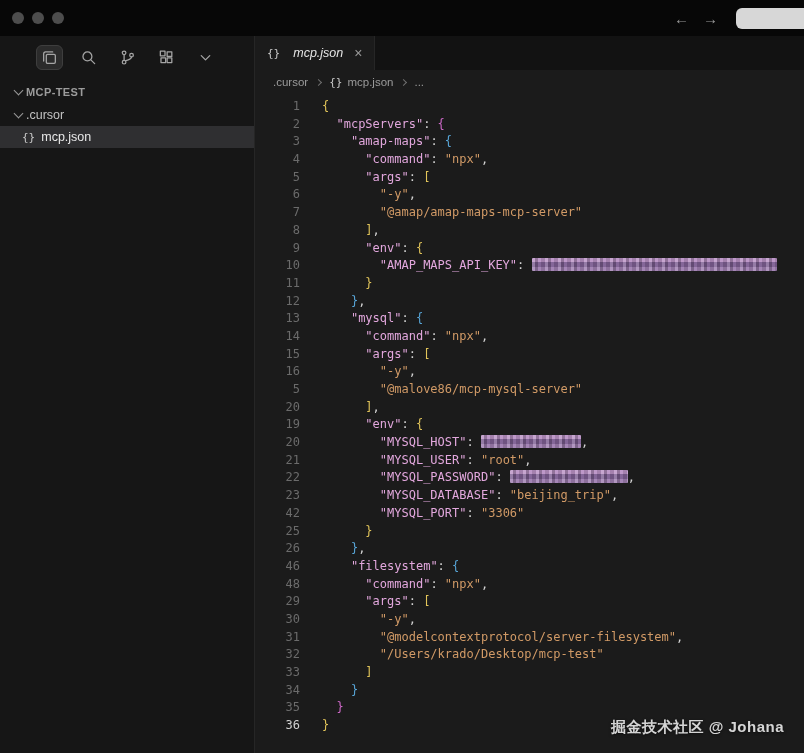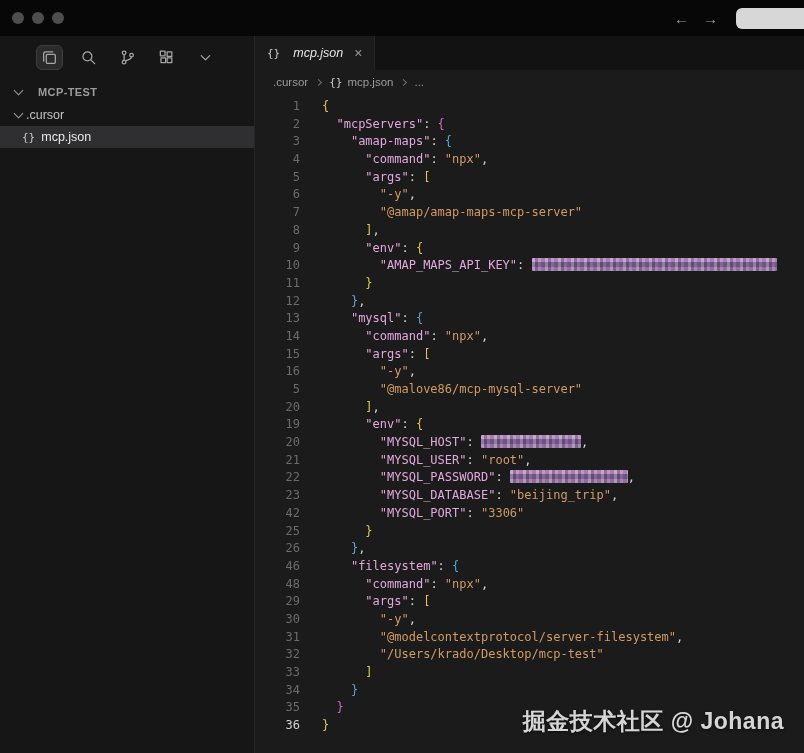--- a/index.html
+++ b/index.html
@@ -19,21 +19,21 @@
   .main{flex:1;display:flex;min-height:0}
   .sidebar{width:255px;flex:0 0 255px;background:var(--sidebar-bg,#161616);border-right:1px solid #262626;display:flex;flex-direction:column}
 
   
   .actbar{height:38px;display:flex;align-items:center;justify-content:center;gap:12px;padding-top:4px}
   .act-icon{width:27px;height:25px;display:flex;align-items:center;justify-content:center;border-radius:6px;cursor:pointer}
   .act-icon.active{background:#2b2b2b;border:1px solid #3e3e3e}
   .act-icon svg{width:17px;height:17px;stroke:#a5a5a5;fill:none;stroke-width:1.2;stroke-linecap:round;stroke-linejoin:round}
 
   
-  .section-header{height:24px;display:flex;align-items:center;gap:12px;padding-left:12px;color:#9c9c9c;font-size:11px;font-weight:600;letter-spacing:.4px;margin-top:6px;cursor:pointer}
+  .section-header{height:24px;display:flex;align-items:center;gap:0;padding-left:12px;color:#9c9c9c;font-size:11px;font-weight:600;letter-spacing:.4px;margin-top:6px;cursor:pointer}
   .trow{height:22px;display:flex;align-items:center;color:#c2c2c2;font-size:12.5px;cursor:pointer;white-space:nowrap}
   .trow.sel{background:var(--selection-bg,#2f2f31);color:#e8e8e8}
   .chev{width:14px;height:14px;position:relative;display:inline-block;flex:0 0 14px}
   .chev.down::before{content:"";position:absolute;left:3px;top:2px;width:6px;height:6px;border-right:1.3px solid #9a9a9a;border-bottom:1.3px solid #9a9a9a;transform:rotate(45deg)}
   .chev.right::before{content:"";position:absolute;left:3px;top:4px;width:6px;height:6px;border-right:1.3px solid #9a9a9a;border-bottom:1.3px solid #9a9a9a;transform:rotate(-45deg)}
   .jicon{color:#c9c9c9;font-family:"DejaVu Sans Mono",monospace;font-size:11px;margin-right:6px}
 
   
   .editor{flex:1;position:relative;display:flex;flex-direction:column;background:var(--editor-bg,#1b1b1b);min-width:0}
   .tabbar{flex:0 0 34px;height:34px;background:#121212;display:flex}
@@ -54,21 +54,21 @@
   .t-k{color:var(--key,#e2a7dd)}
   .t-s{color:var(--string,#d19a66)}
   .t-p{color:var(--punct,#d4d4d4)}
   .t-b1{color:var(--bracket1,#e2c55a)}
   .t-b2{color:var(--bracket2,#cf68c9)}
   .t-b3{color:var(--bracket3,#58a6d8)}
   .mosaic{display:inline-block;height:13px;vertical-align:-2px;border-radius:1px;
     background:
       repeating-linear-gradient(90deg,rgba(255,255,255,.18) 0 3px,rgba(0,0,0,.22) 3px 6px,rgba(255,255,255,.05) 6px 9px,rgba(0,0,0,.12) 9px 13px),
       repeating-linear-gradient(0deg,#a07fb2 0 4px,#7e5f93 4px 9px,#bb93c6 9px 13px);}
-  .watermark{position:absolute;right:20px;bottom:16px;font-size:23px;font-weight:600;
+  .watermark{position:absolute;right:20px;bottom:16px;font-size:15px;font-weight:600;
     color:rgba(230,230,230,.92);letter-spacing:.5px;text-shadow:0 1px 3px rgba(0,0,0,.55);pointer-events:none}
 </style>
 </head>
 <body>
 
 <div class="window">
 
   <div class="titlebar">
     <div class="traffic">
       <button class="tl"></button>

